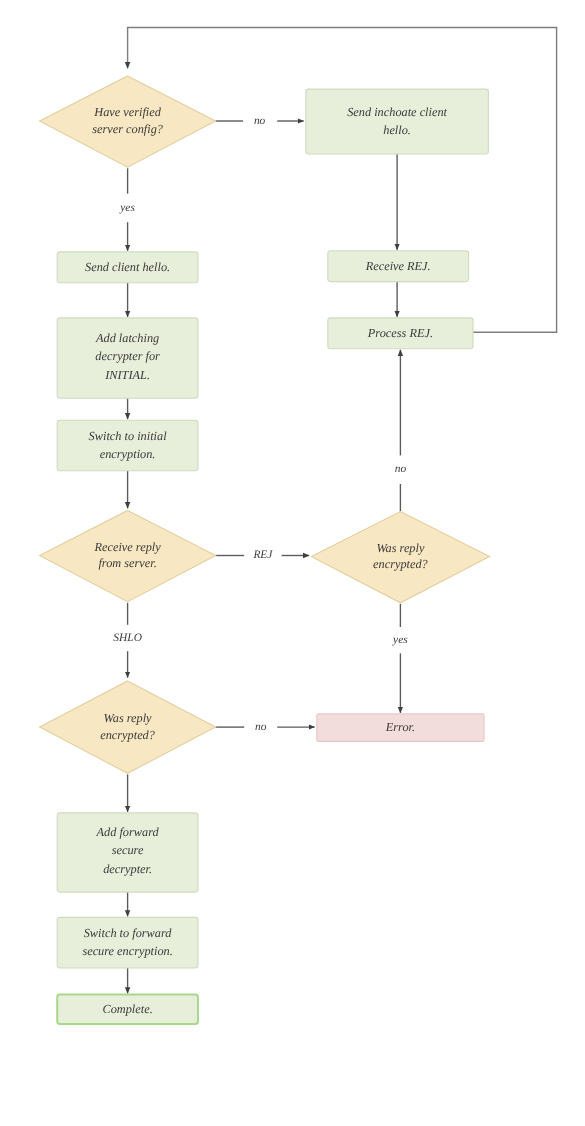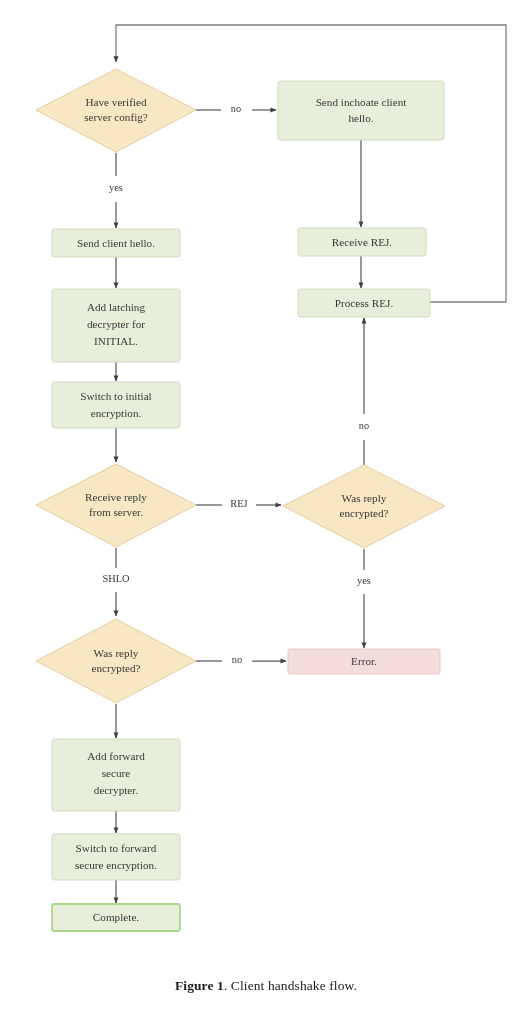--- a/index.html
+++ b/index.html
@@ -12,20 +12,21 @@
     height: 1024px;
     position: relative;
     overflow: hidden;
     font-family: "Liberation Serif", "DejaVu Serif", serif;
   }
   #figure-root {
     position: absolute;
     inset: 0;
     width: 532px;
     height: 1024px;
+    font-style: italic;
   }
   svg.flow {
     position: absolute;
     left: 0;
     top: 0;
     width: 532px;
     height: 1024px;
     display: block;
   }
   .node-label {
@@ -239,17 +240,14 @@
     
     <text class="edge-label" x="236" y="110">no</text>
     <text class="edge-label" x="116" y="189">yes</text>
     <text class="edge-label" x="239" y="505">REJ</text>
     <text class="edge-label" x="116" y="580">SHLO</text>
     <text class="edge-label" x="364" y="427">no</text>
     <text class="edge-label" x="364" y="582">yes</text>
     <text class="edge-label" x="237" y="661">no</text>
   </svg>
 
-  <div class="caption">
-    <b>Figure 1</b><span>. Client handshake flow.</span>
-  </div>
 
 </div>
 
 </body></html>

